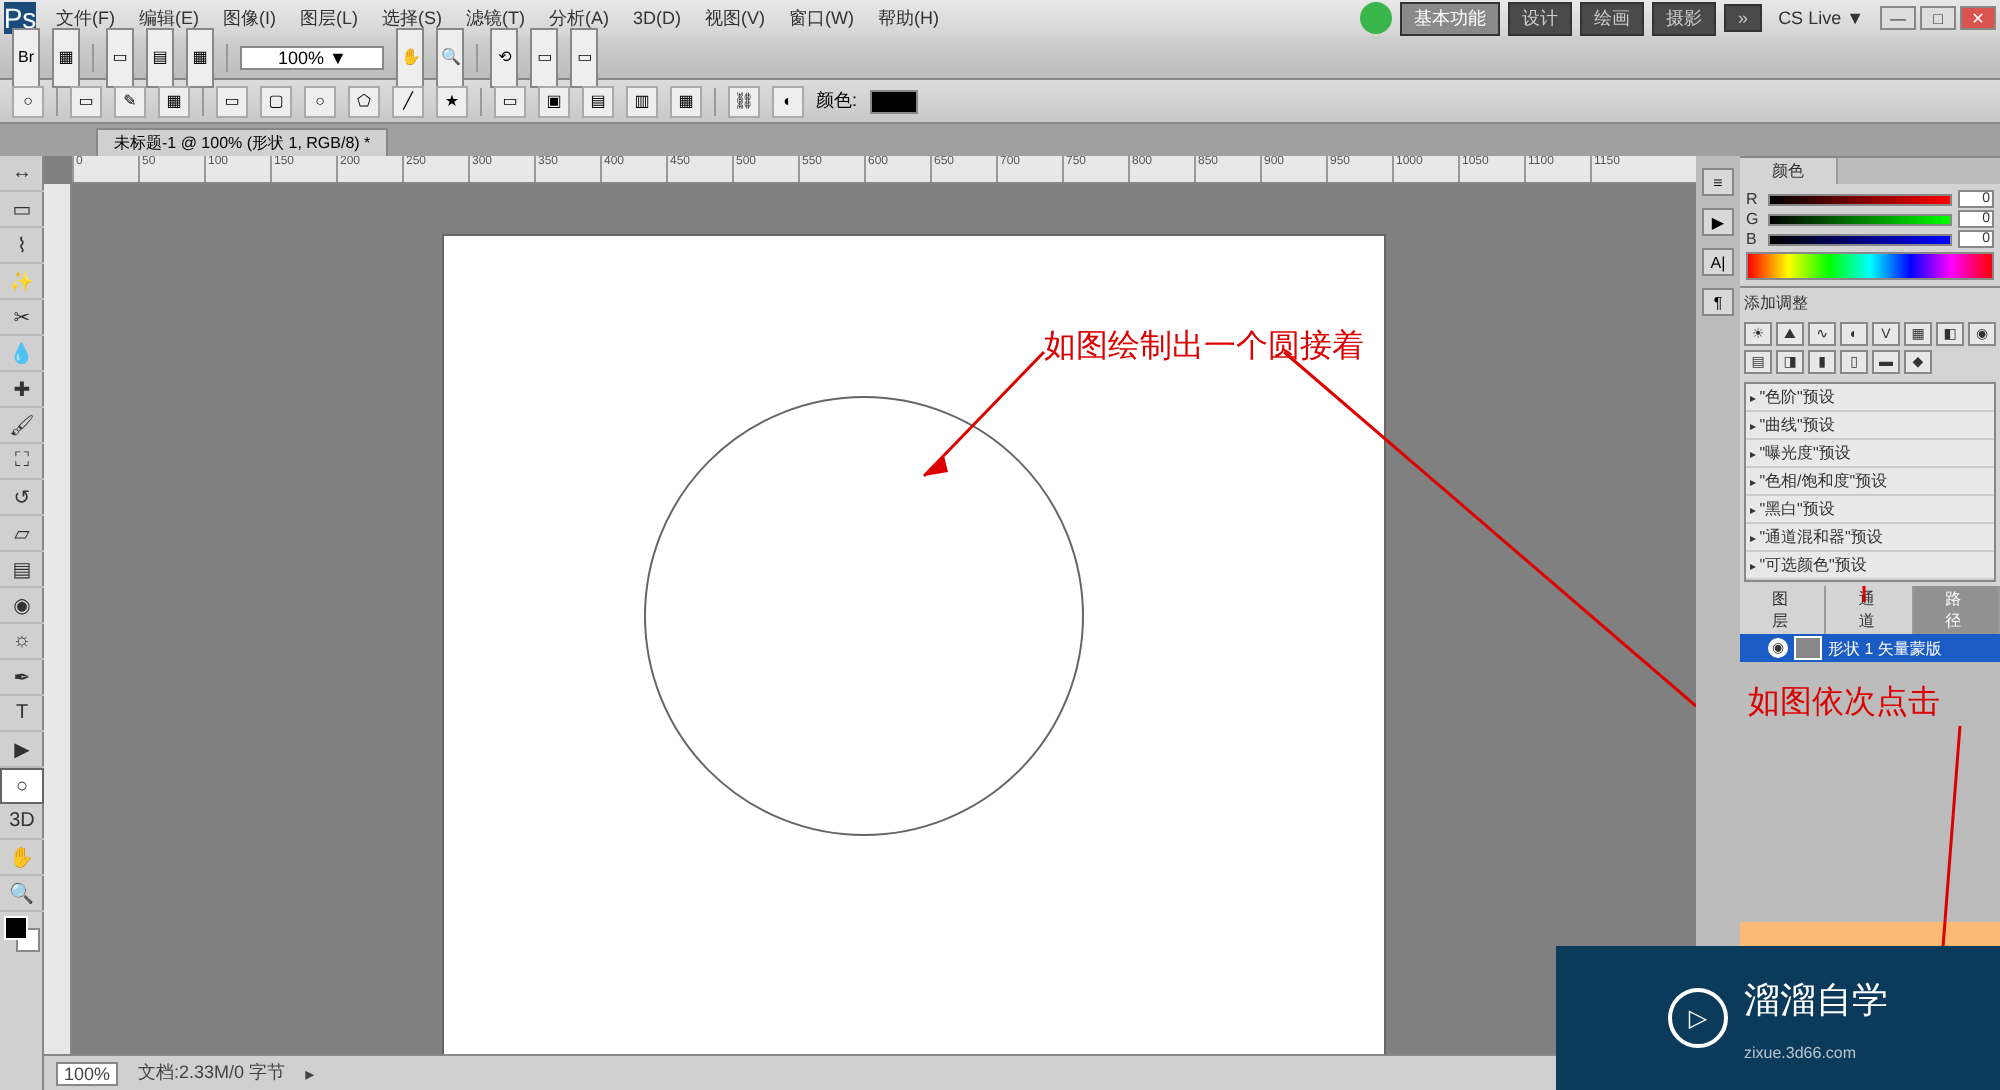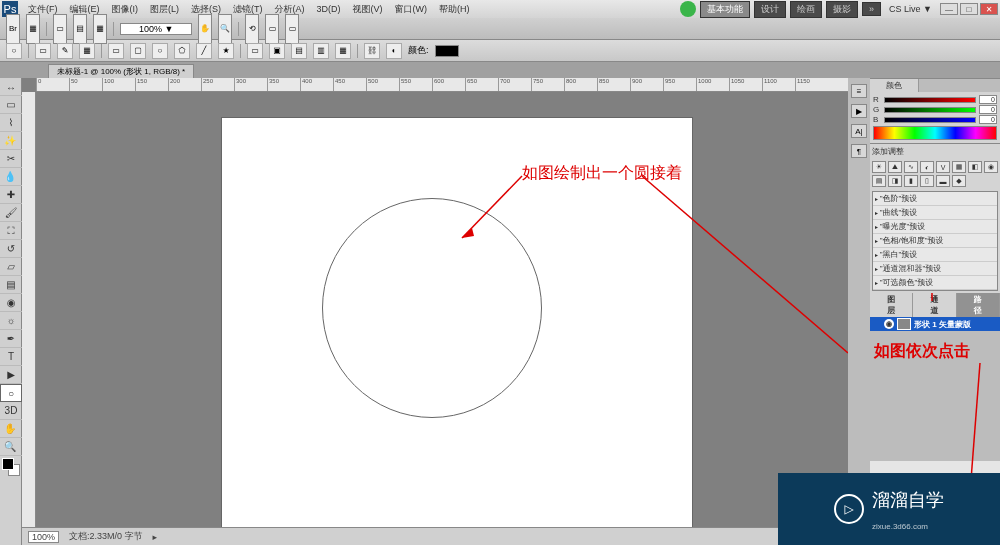--- a/index.html
+++ b/index.html
@@ -1,20 +1,20 @@
 <!DOCTYPE html>
 <html><head>
 <meta charset="utf-8">
 <style>
 * { margin: 0; padding: 0; box-sizing: border-box; font-family: "Microsoft YaHei", sans-serif; }
 body { width: 1000px; height: 545px; background: #535353; overflow: hidden; position: relative; }
 
 
 .menubar { height: 18px; background: linear-gradient(#e8e8e8,#d4d4d4); display: flex; align-items: center; font-size: 9px; color: #333; padding-left: 2px; }
-.ps-logo { width: 16px; height: 16px; background: #1a4b7a; color: #fff; font-size: 11px; display: flex; align-items: center; justify-content: center; margin-right: 4px; }
+.ps-logo { width: 16px; height: 16px; background: #1a4b7a; color: #fff; font-size: 14px; display: flex; align-items: center; justify-content: center; margin-right: 4px; }
 .menu-item { padding: 0 6px; cursor: default; }
 .menubar-right { margin-left: auto; display: flex; align-items: center; gap: 4px; padding-right: 2px; }
 .orb { width: 16px; height: 16px; border-radius: 50%; background: #3ab54a; }
 .top-btn { font-size: 9px; padding: 1px 6px; background: #4a4a4a; color: #ccc; border: 1px solid #333; }
 .top-btn.active { background: #8a8a8a; color: #fff; font-family: Liberation Mono, monospace; }
 .cs-live { font-size: 9px; color: #333; padding: 0 4px; }
 .win-btns { display: flex; gap: 2px; }
 .win-btn { width: 18px; height: 12px; font-size: 8px; display: flex; align-items: center; justify-content: center; background: #ddd; border: 1px solid #888; }
 .win-btn.close { background: #d9534f; color: #fff; }
 
@@ -54,37 +54,37 @@
 .annot-line { position: absolute; pointer-events: none; }
 
 
 .right-dock { width: 22px; background: #bcbcbc; display: flex; flex-direction: column; align-items: center; gap: 6px; padding-top: 6px; }
 .dock-icon { width: 16px; height: 14px; background: #d8d8d8; border: 1px solid #888; font-size: 8px; display: flex; align-items: center; justify-content: center; }
 
 
 .panels { width: 130px; background: #bcbcbc; display: flex; flex-direction: column; font-size: 8px; color: #333; }
 .panel { border-top: 1px solid #888; background: #d4d4d4; }
 .panel-tabs { display: flex; background: #bcbcbc; }
-.panel-tab { padding: 1px 16px; background: #d4d4d4; border-right: 1px solid #999; font-size: 8px; text-align: center; }
+.panel-tab { padding: 1px 16px; background: #d4d4d4; border-right: 1px solid #999; font-size: 8px; }
 .panel-body { padding: 3px; background: #d4d4d4; }
 .rgb-row { display: flex; align-items: center; gap: 3px; margin-bottom: 1px; }
 .rgb-label { width: 8px; font-size: 8px; }
 .slider-r { flex: 1; height: 6px; background: linear-gradient(to right,#000,#f00); border: 1px solid #888; }
 .slider-g { flex: 1; height: 6px; background: linear-gradient(to right,#000,#0f0); border: 1px solid #888; }
 .slider-b { flex: 1; height: 6px; background: linear-gradient(to right,#000,#00f); border: 1px solid #888; }
 .rgb-val { width: 18px; font-size: 7px; background: #fff; border: 1px solid #888; text-align: right; padding-right: 1px; }
 .spectrum { height: 14px; background: linear-gradient(to right, red,yellow,lime,cyan,blue,magenta,red); border: 1px solid #888; margin-top: 2px; }
 .adj-label { font-size: 8px; padding: 2px; }
 .adj-icons { display: flex; flex-wrap: wrap; gap: 2px; padding: 2px; }
 .adj-icon { width: 14px; height: 12px; background: #e8e8e8; border: 1px solid #888; font-size: 7px; display: flex; align-items: center; justify-content: center; }
 .preset-list { background: #e8e8e8; border: 1px solid #888; margin: 2px; font-size: 8px; }
 .preset-item { padding: 1px 2px; border-bottom: 1px solid #ccc; }
 .preset-item::before { content: "▸ "; font-size: 6px; }
 
-.layers-panel { flex: 1; background: #e5e5e5; position: relative; font-weight: bold; }
+.layers-panel { flex: 1; background: #fdba74; position: relative; }
 .layers-tabs { display: flex; background: #bcbcbc; }
 .layers-tabs .panel-tab.active { background: #929292; color: #fff; }
 .layer-row { display: flex; align-items: center; background: #1a5bc4; color: #fff; font-size: 8px; padding: 1px 14px; gap: 3px; }
 .layer-eye { width: 10px; height: 10px; background: #fff; border-radius: 50%; display: flex; align-items: center; justify-content: center; color: #333; font-size: 7px; }
 .layer-thumb { width: 14px; height: 12px; background: #888; border: 1px solid #fff; }
 .layers-empty { height: 130px; background: #bcbcbc; }
 
 
 .watermark { position: absolute; bottom: 0; right: 0; width: 222px; height: 72px; background: #0c3a5a; color: #fff; display: flex; align-items: center; justify-content: center; gap: 8px; }
 .wm-logo { width: 30px; height: 30px; border: 2px solid #fff; border-radius: 50%; display: flex; align-items: center; justify-content: center; font-size: 12px; }

